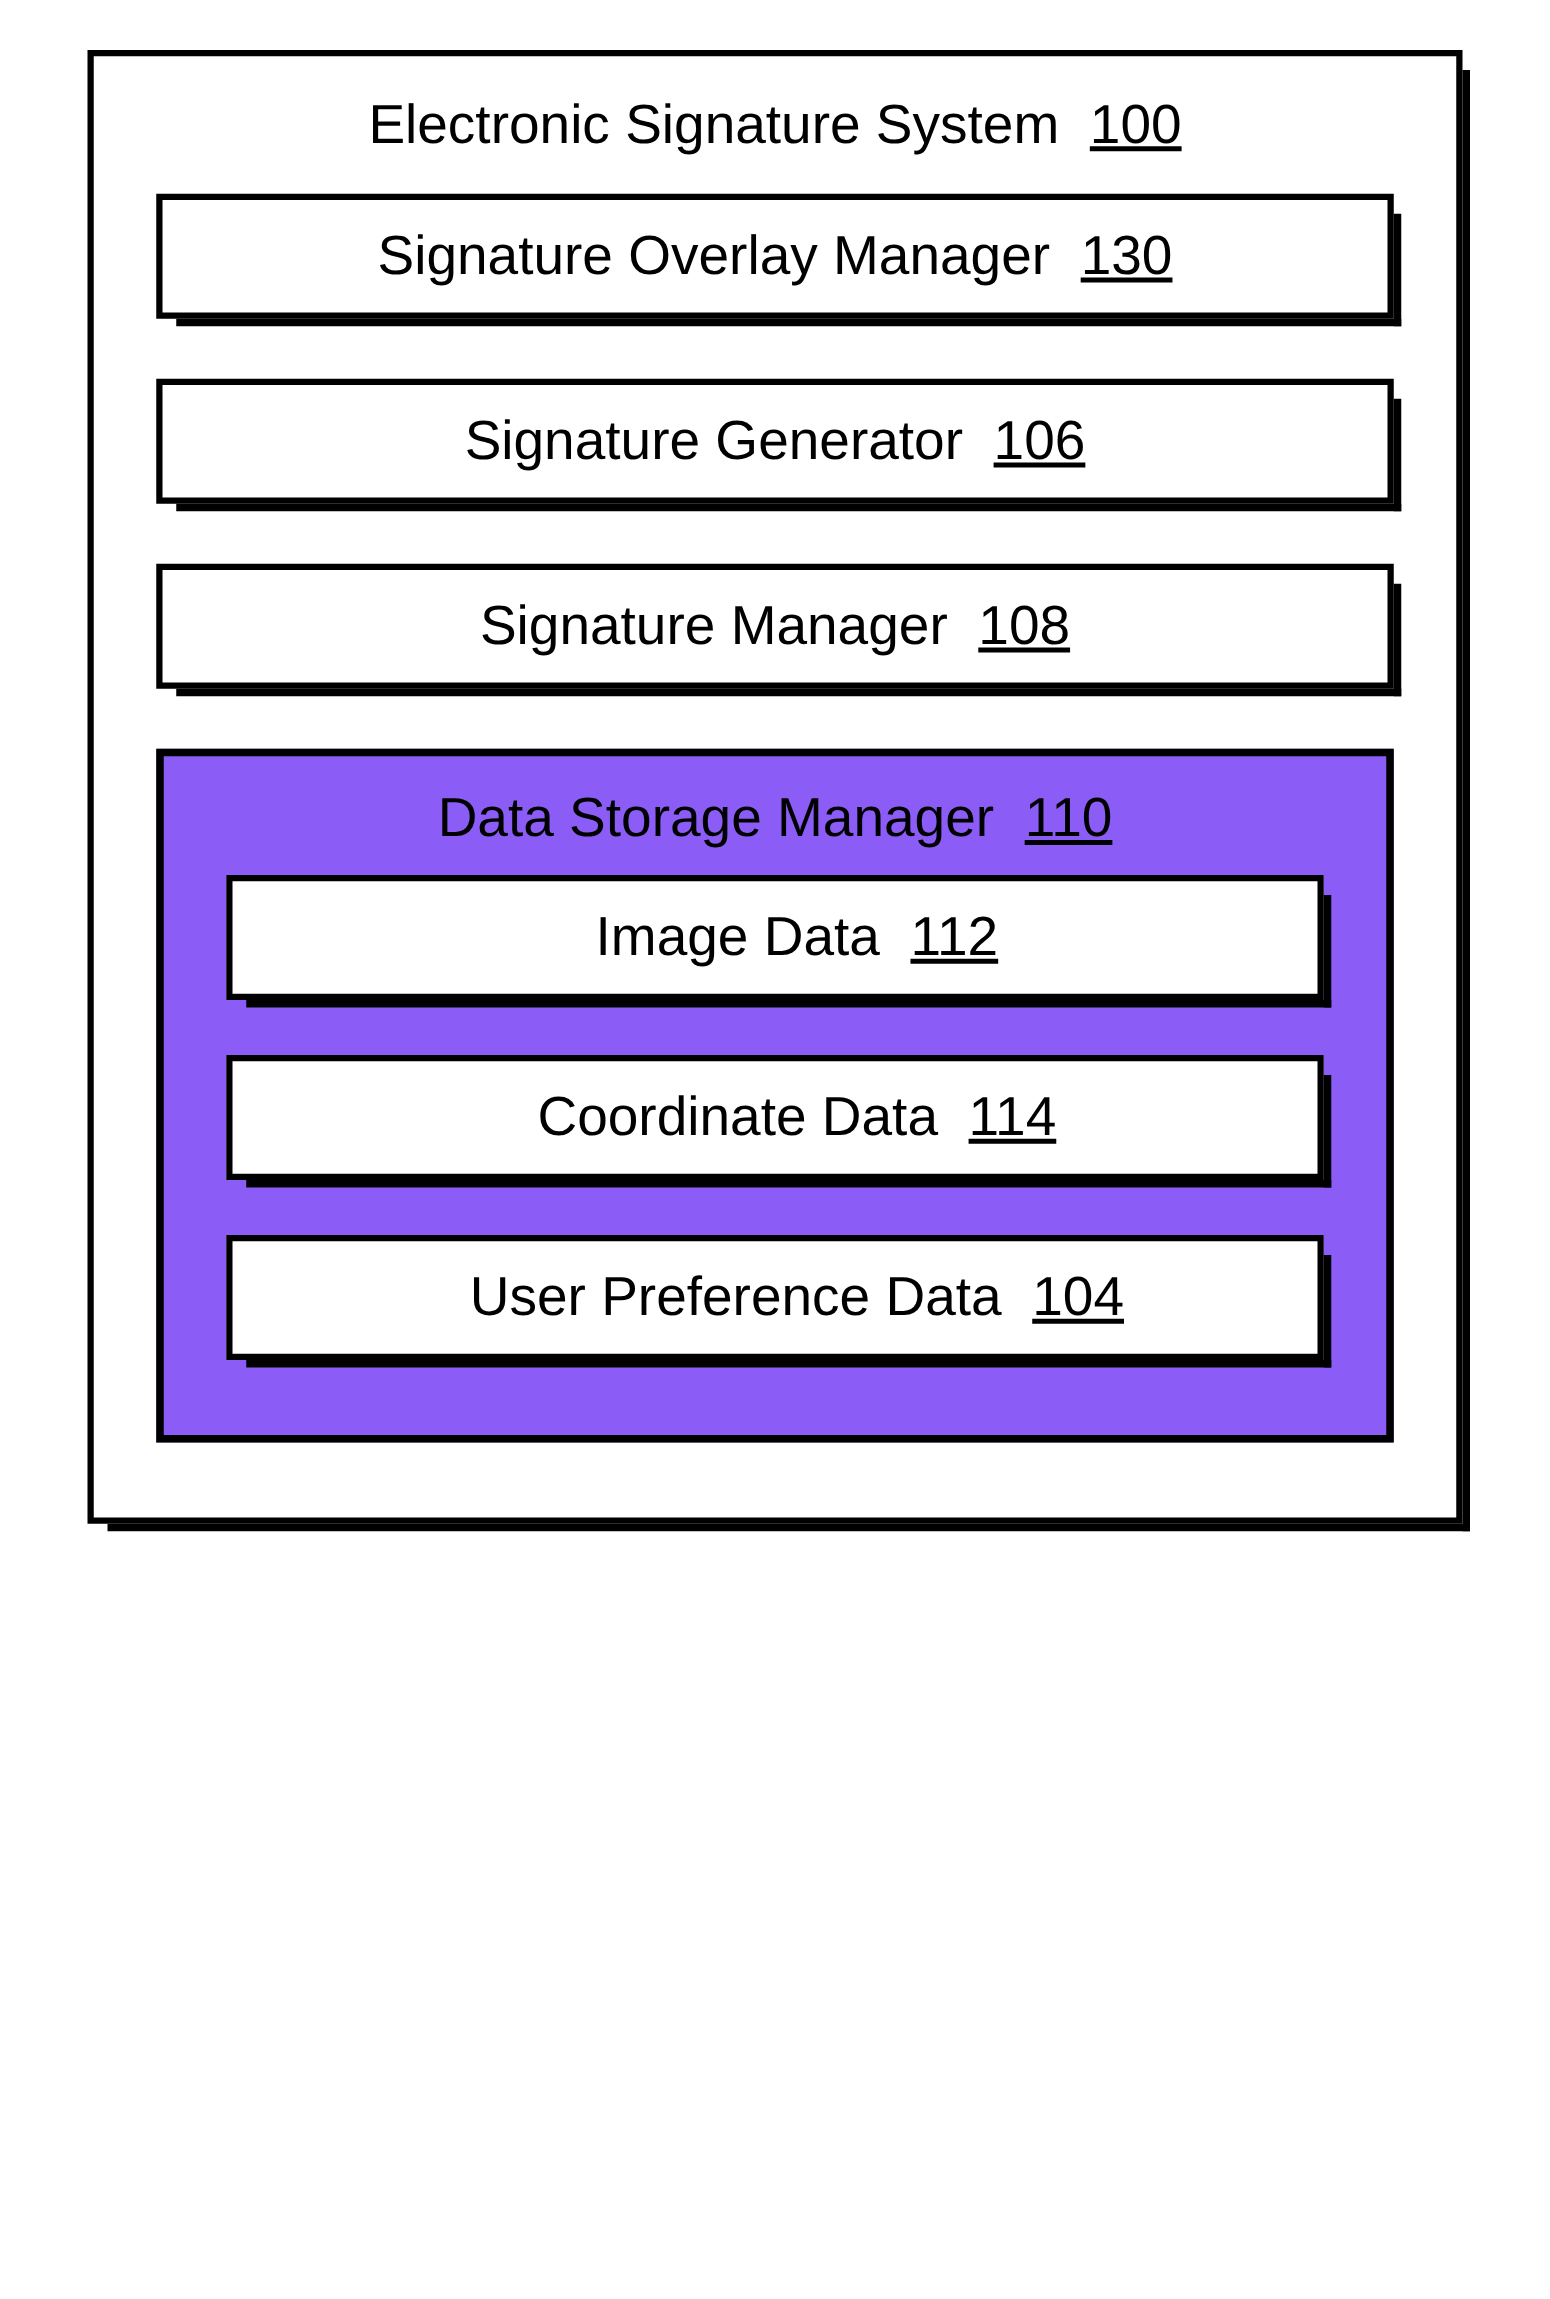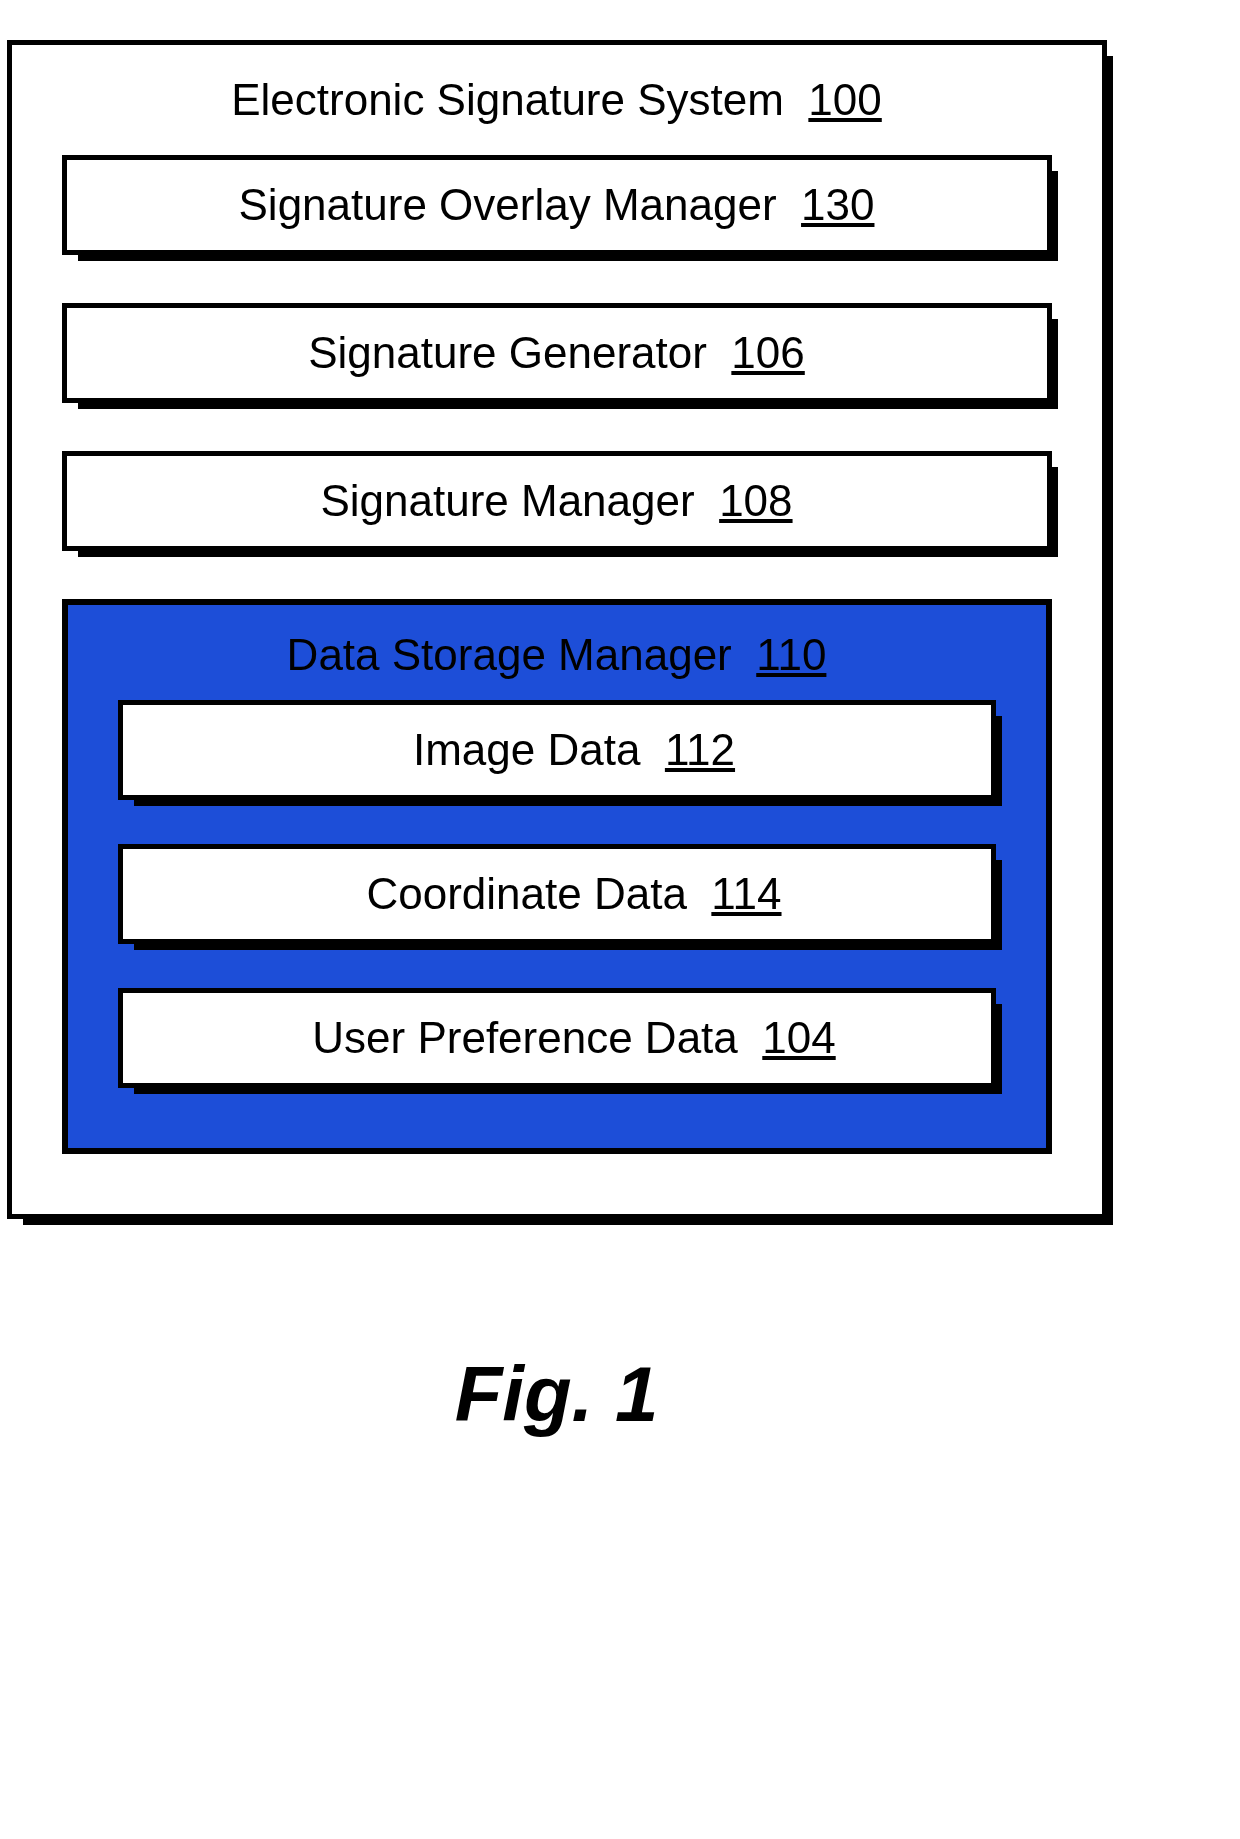--- a/index.html
+++ b/index.html
@@ -2,21 +2,21 @@
 <html><head>
 <meta charset="utf-8">
 <style>
   html, body {
     margin: 0;
     padding: 0;
     background: #ffffff;
     font-family: Arial, Helvetica, sans-serif;
   }
   .page {
-    width: 1113px;
+    width: 1240px;
     height: 1839px;
     position: relative;
     background: #ffffff;
     box-sizing: border-box;
     padding-top: 40px;
   }
   .outer-wrap {
     width: 1100px;
     margin: 0 auto;
     position: relative;
@@ -72,21 +72,21 @@
     pointer-events: none;
   }
   .module-label {
     text-align: center;
     font-size: 44px;
     white-space: nowrap;
   }
   .storage-box {
     position: relative;
     border: 6px solid #000;
-    background: #1d4ed8;
+    background: #8b5cf6;
     box-sizing: border-box;
     padding: 15px 50px 50px 50px;
     margin-top: 4px;
   }
   .storage-inner {
     margin-bottom: 44px;
     padding-left: 45px;
   }
   .storage-inner:last-child {
     margin-bottom: 10px;
@@ -156,15 +156,14 @@
         <div class="module-box storage-inner">
           <div class="module-label">
             <span>User Preference Data</span>
             <span>&nbsp;</span><span class="under">104</span>
           </div>
         </div>
       </div>
 
     </div>
 
-    <div class="fig-caption">Fig. 1</div>
   </div>
 </div>
 
 </body></html>

